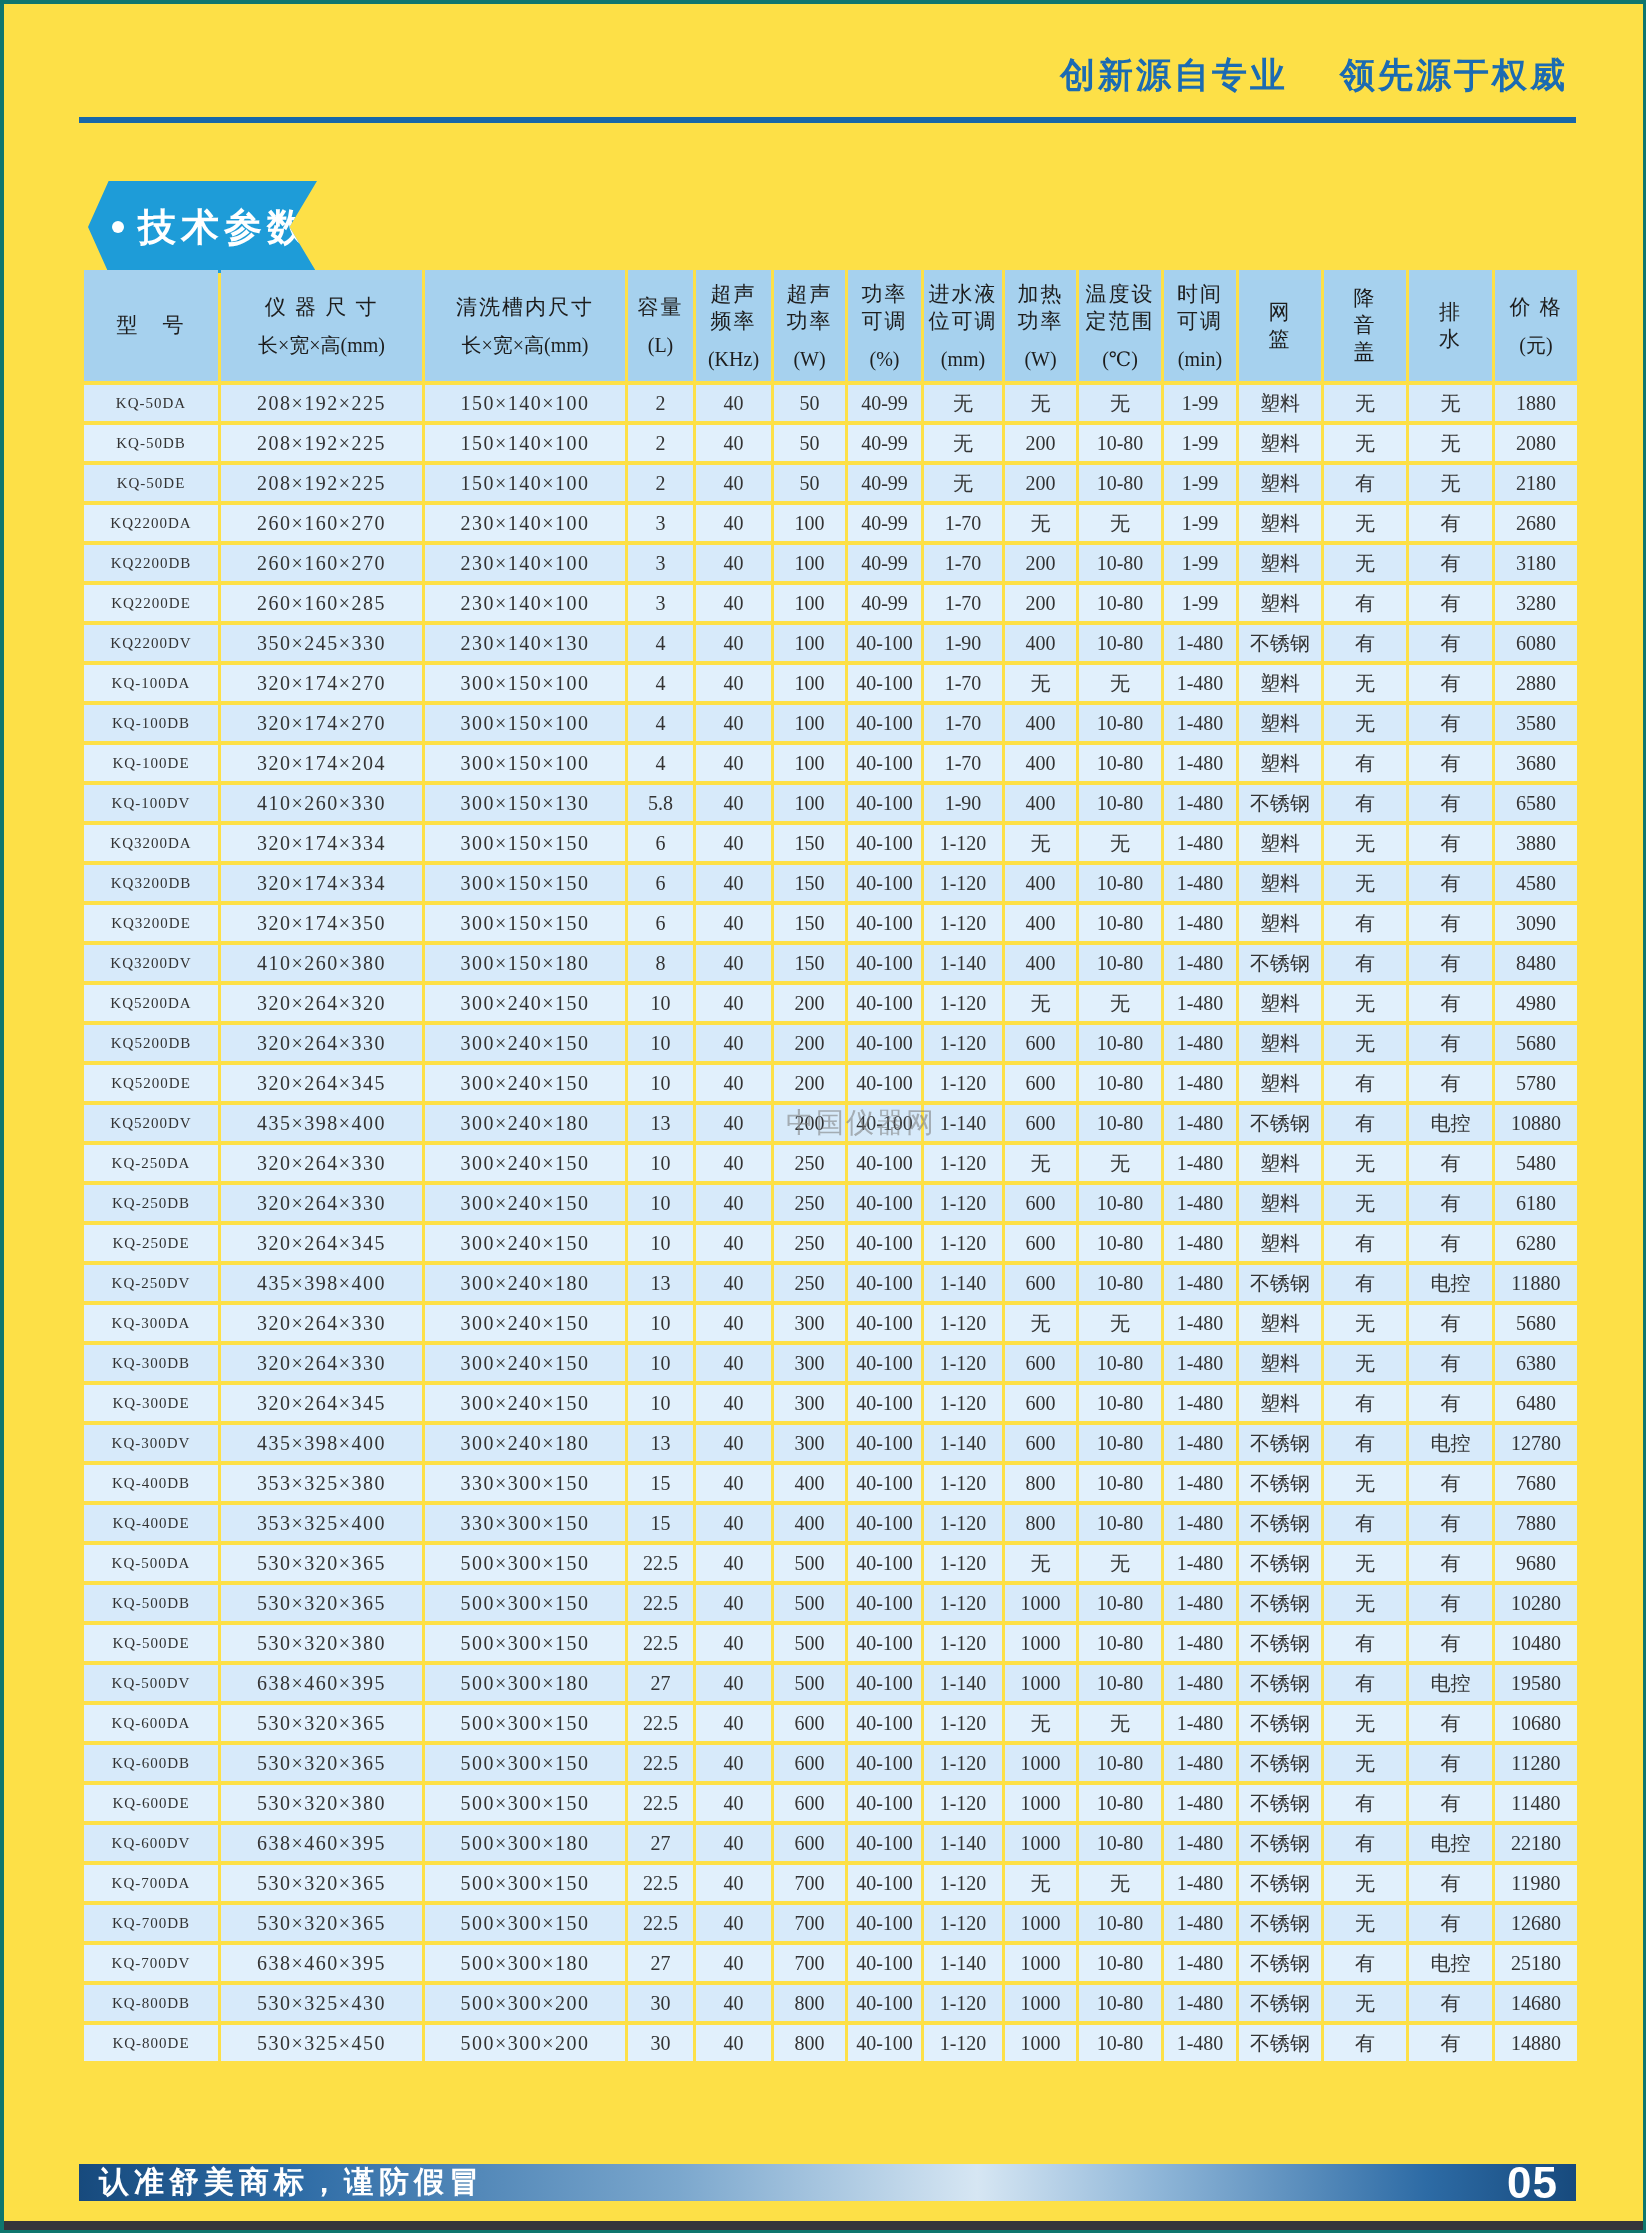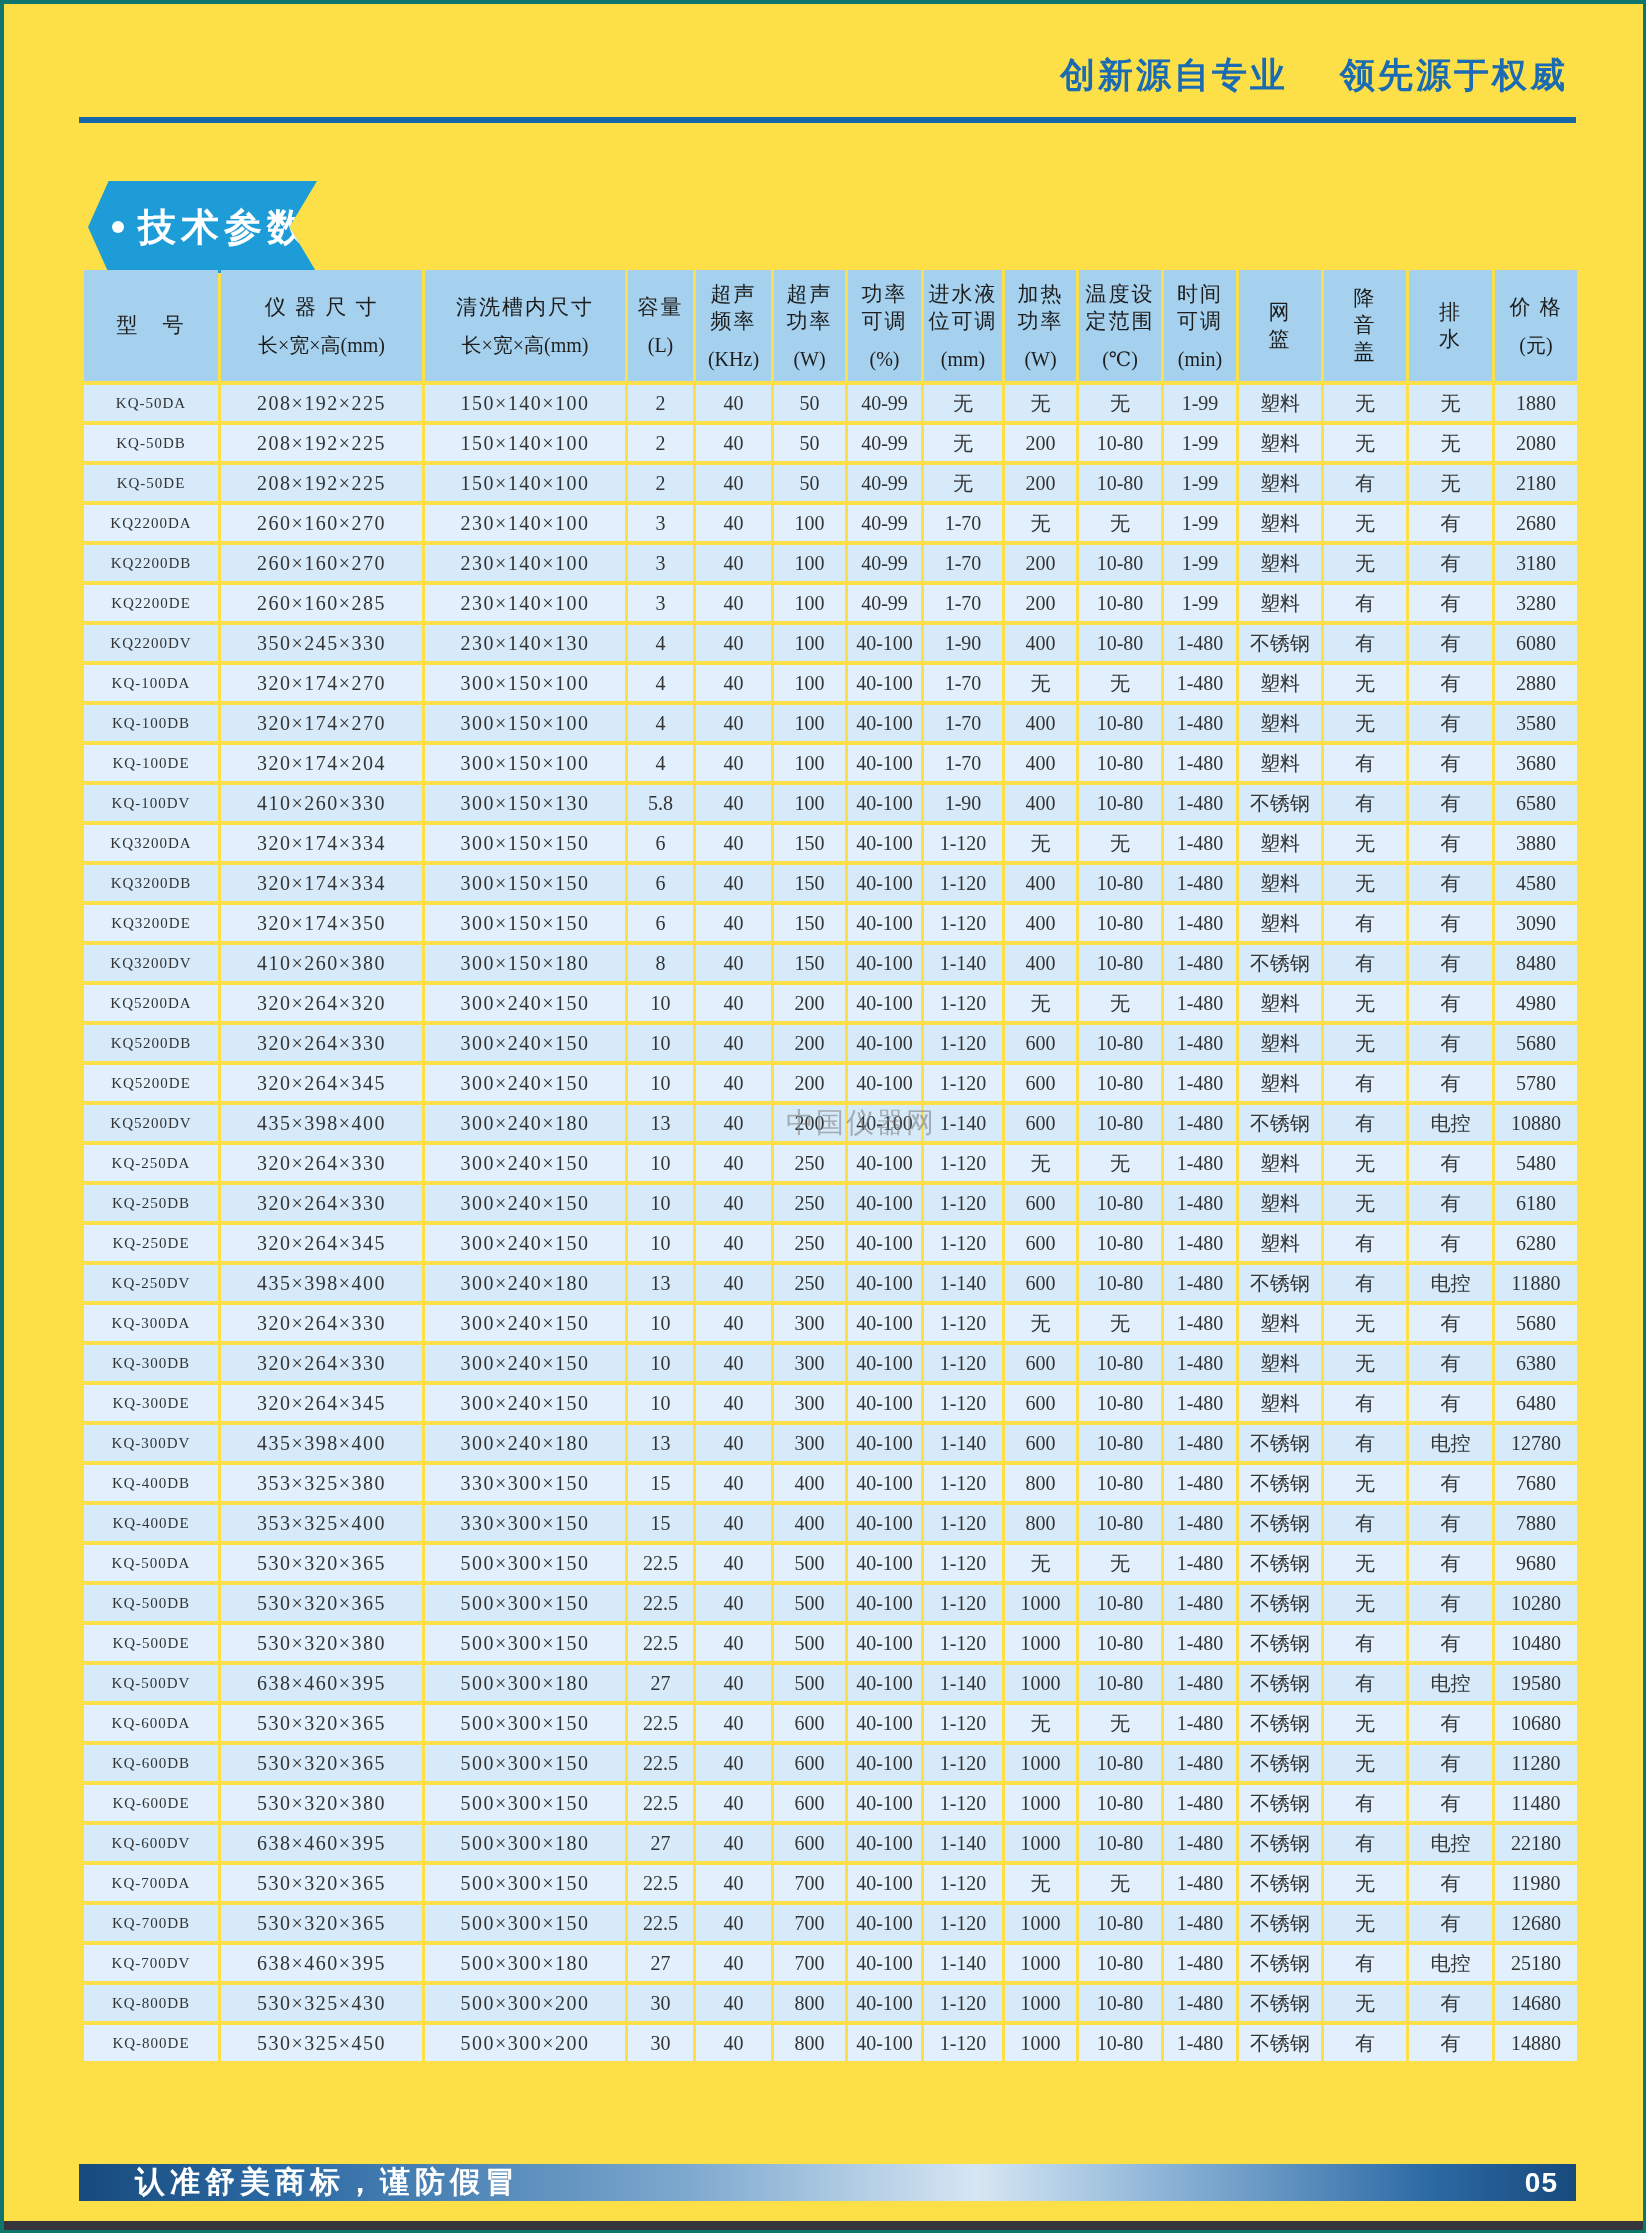--- a/index.html
+++ b/index.html
@@ -64,29 +64,29 @@
     color:rgba(120,120,120,0.55); font-family:"Liberation Sans","DejaVu Sans",sans-serif;
     white-space:nowrap;
   }
   
   .footer-bar{
     position:absolute; left:75px; top:2160px; width:1497px; height:37px;
     background:linear-gradient(90deg,
       var(--footer-dark) 0%, #2d6ba5 14%, #7ba7cd 40%, var(--footer-light) 60%,
       #8fb6d8 72%, #2d6ba5 90%, var(--footer-dark) 100%);
     display:flex; align-items:center; justify-content:space-between;
-    box-sizing:border-box; padding:0 18px 0 56px;
+    box-sizing:border-box; padding:0 18px 0 20px;
   }
   .footer-notice{
     font-family:"Liberation Sans","DejaVu Sans",sans-serif; font-weight:bold;
     color:#ffffff; font-size:30px; letter-spacing:5px; white-space:nowrap;
   }
   .footer-page{
     font-family:"Liberation Sans","DejaVu Sans",sans-serif; font-weight:bold;
-    color:#ffffff; font-size:28px; letter-spacing:1px;
+    color:#ffffff; font-size:44px; letter-spacing:1px;
   }
   .bottom-strip{
     position:absolute; left:0; bottom:0; width:100%; height:9px; background:#35353b;
   }
 </style>
 </head>
 <body>
 
 <div class="page">
 

